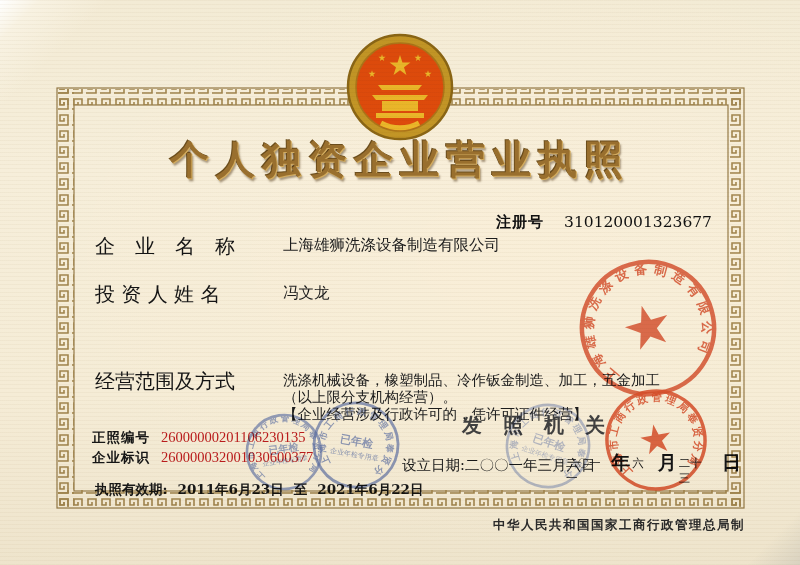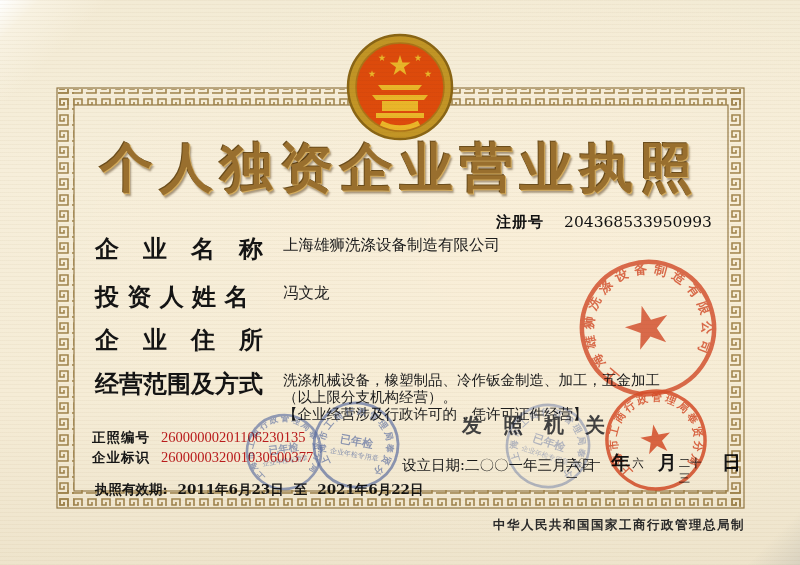--- a/index.html
+++ b/index.html
@@ -18,31 +18,31 @@
   }
   .texture{
     position:absolute;inset:0;pointer-events:none;
     background:repeating-linear-gradient(0deg, rgba(150,120,70,.055) 0 1px, rgba(0,0,0,0) 1px 4px);
   }
   .abs{position:absolute;}
   
   .title{
     left:0;right:0;top:138px;text-align:center;
     font-family:"DejaVu Serif","Liberation Serif",serif;
-    font-weight:bold;font-size:53px;letter-spacing:7px;line-height:1.1;
+    font-weight:bold;font-size:39px;letter-spacing:7px;line-height:1.1;
     color:#996f2e;
     text-shadow:1px 1px 0 #d2ab5e, 2px 3px 2px rgba(70,45,10,.45), -1px -1px 0 #6b4d1c;
   }
   
   .regline{top:213px;right:88px;display:flex;align-items:baseline;gap:20px;}
   .regline .lbl{font-weight:bold;font-size:15px;color:#111;letter-spacing:1px;}
   .regline .num{font-family:"DejaVu Serif","Liberation Serif",serif;font-size:15.5px;color:#111;}
   
   .row{left:95px;display:flex;align-items:flex-start;}
-  .row .lbl{width:188px;flex:none;font-weight:bold;font-size:24px;color:#141414;}
+  .row .lbl{width:188px;flex:none;font-weight:normal;font-size:20px;color:#141414;}
   .row .val{
     font-family:"DejaVu Serif","Liberation Serif",serif;
     font-size:15.5px;color:#1c1c1c;padding-top:4px;max-width:450px;line-height:17px;
   }
   .row.scope .val{font-size:14.5px;}
   .scope-l3{font-weight:normal;text-align:center;}
   .issuing{left:462px;top:412px;font-weight:bold;font-size:20px;letter-spacing:7px;color:#404040;}
   
   .numrow{left:92px;display:flex;align-items:baseline;gap:11px;}
   .numrow .lbl{font-weight:bold;font-size:13.5px;color:#151515;letter-spacing:1px;}
@@ -64,35 +64,34 @@
 </head>
 <body>
 
 <div class="paper"></div>
 <div class="texture"></div>
 
 <div class="abs title">个人独资企业营业执照</div>
 
 <div class="abs regline">
   <span class="lbl">注册号</span>
-  <span class="num">204368533950993</span>
+  <span class="num">310120001323677</span>
 </div>
 
 <div class="abs row" style="top:233px">
   <span class="lbl">企　业　名　称</span>
   <span class="val">上海雄狮洗涤设备制造有限公司</span>
 </div>
 
 <div class="abs row" style="top:281px">
   <span class="lbl">投 资 人 姓 名</span>
   <span class="val">冯文龙</span>
 </div>
 
 <div class="abs row" style="top:324px">
-  <span class="lbl">企　业　住　所</span>
 </div>
 
 <div class="abs row scope" style="top:368px">
   <span class="lbl">经营范围及方式</span>
   <span class="val">
     <span>洗涤机械设备，橡塑制品、冷作钣金制造、加工，五金加工</span><br>
     <span>（以上限分支机构经营）。</span><br>
     <span class="scope-l3">【企业经营涉及行政许可的，凭许可证件经营】</span>
   </span>
 </div>

